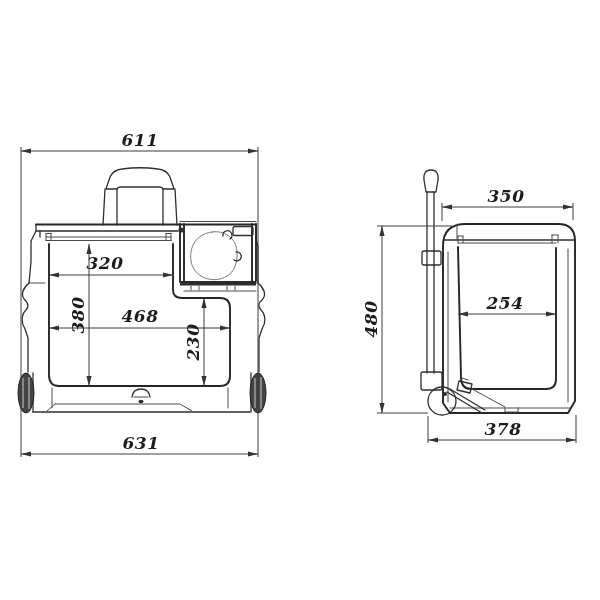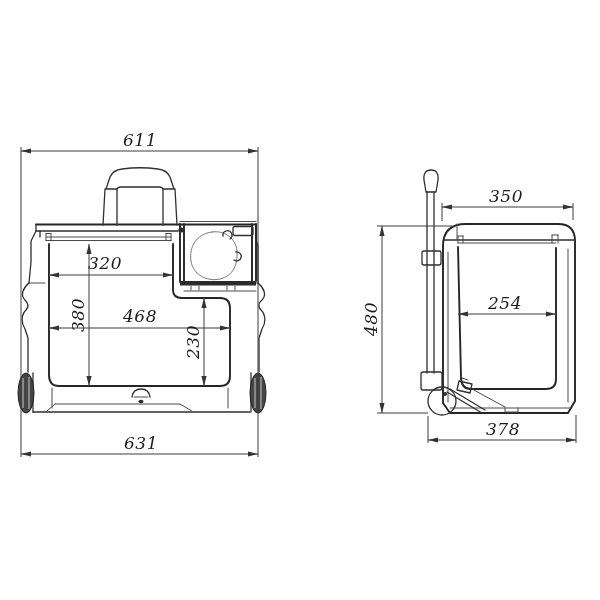--- a/index.html
+++ b/index.html
@@ -2,21 +2,21 @@
 <html><head>
 <meta charset="utf-8">
 <style>
   html, body { margin: 0; padding: 0; }
   body {
     width: 600px; height: 600px;
     background: #ffffff;
     font-family: "DejaVu Serif", serif;
     overflow: hidden;
   }
-  #stage { width: 600px; height: 600px; position: relative; }
+  #stage { width: 600px; height: 600px; position: relative; font-weight: bold; }
   svg { display: block; }
   .obj   { stroke: #2f2f2f; stroke-width: 1.3; fill: none; stroke-linecap: round; stroke-linejoin: round; }
   .objthick { stroke: #262626; stroke-width: 1.9; fill: none; stroke-linecap: round; stroke-linejoin: round; }
   .objthin  { stroke: #4a4a4a; stroke-width: 1; fill: none; stroke-linecap: round; }
   .free  { stroke: #7a7a7a; stroke-width: 1; fill: none; stroke-linecap: round; stroke-linejoin: round; }
   .dark  { fill: #2b2b2b; stroke: none; }
   .dim   { stroke: #3c3c3c; stroke-width: 1; fill: none; }
   .arw   { fill: #333333; stroke: none; }
   .dimtxt {
     font-family: "DejaVu Serif", serif;

